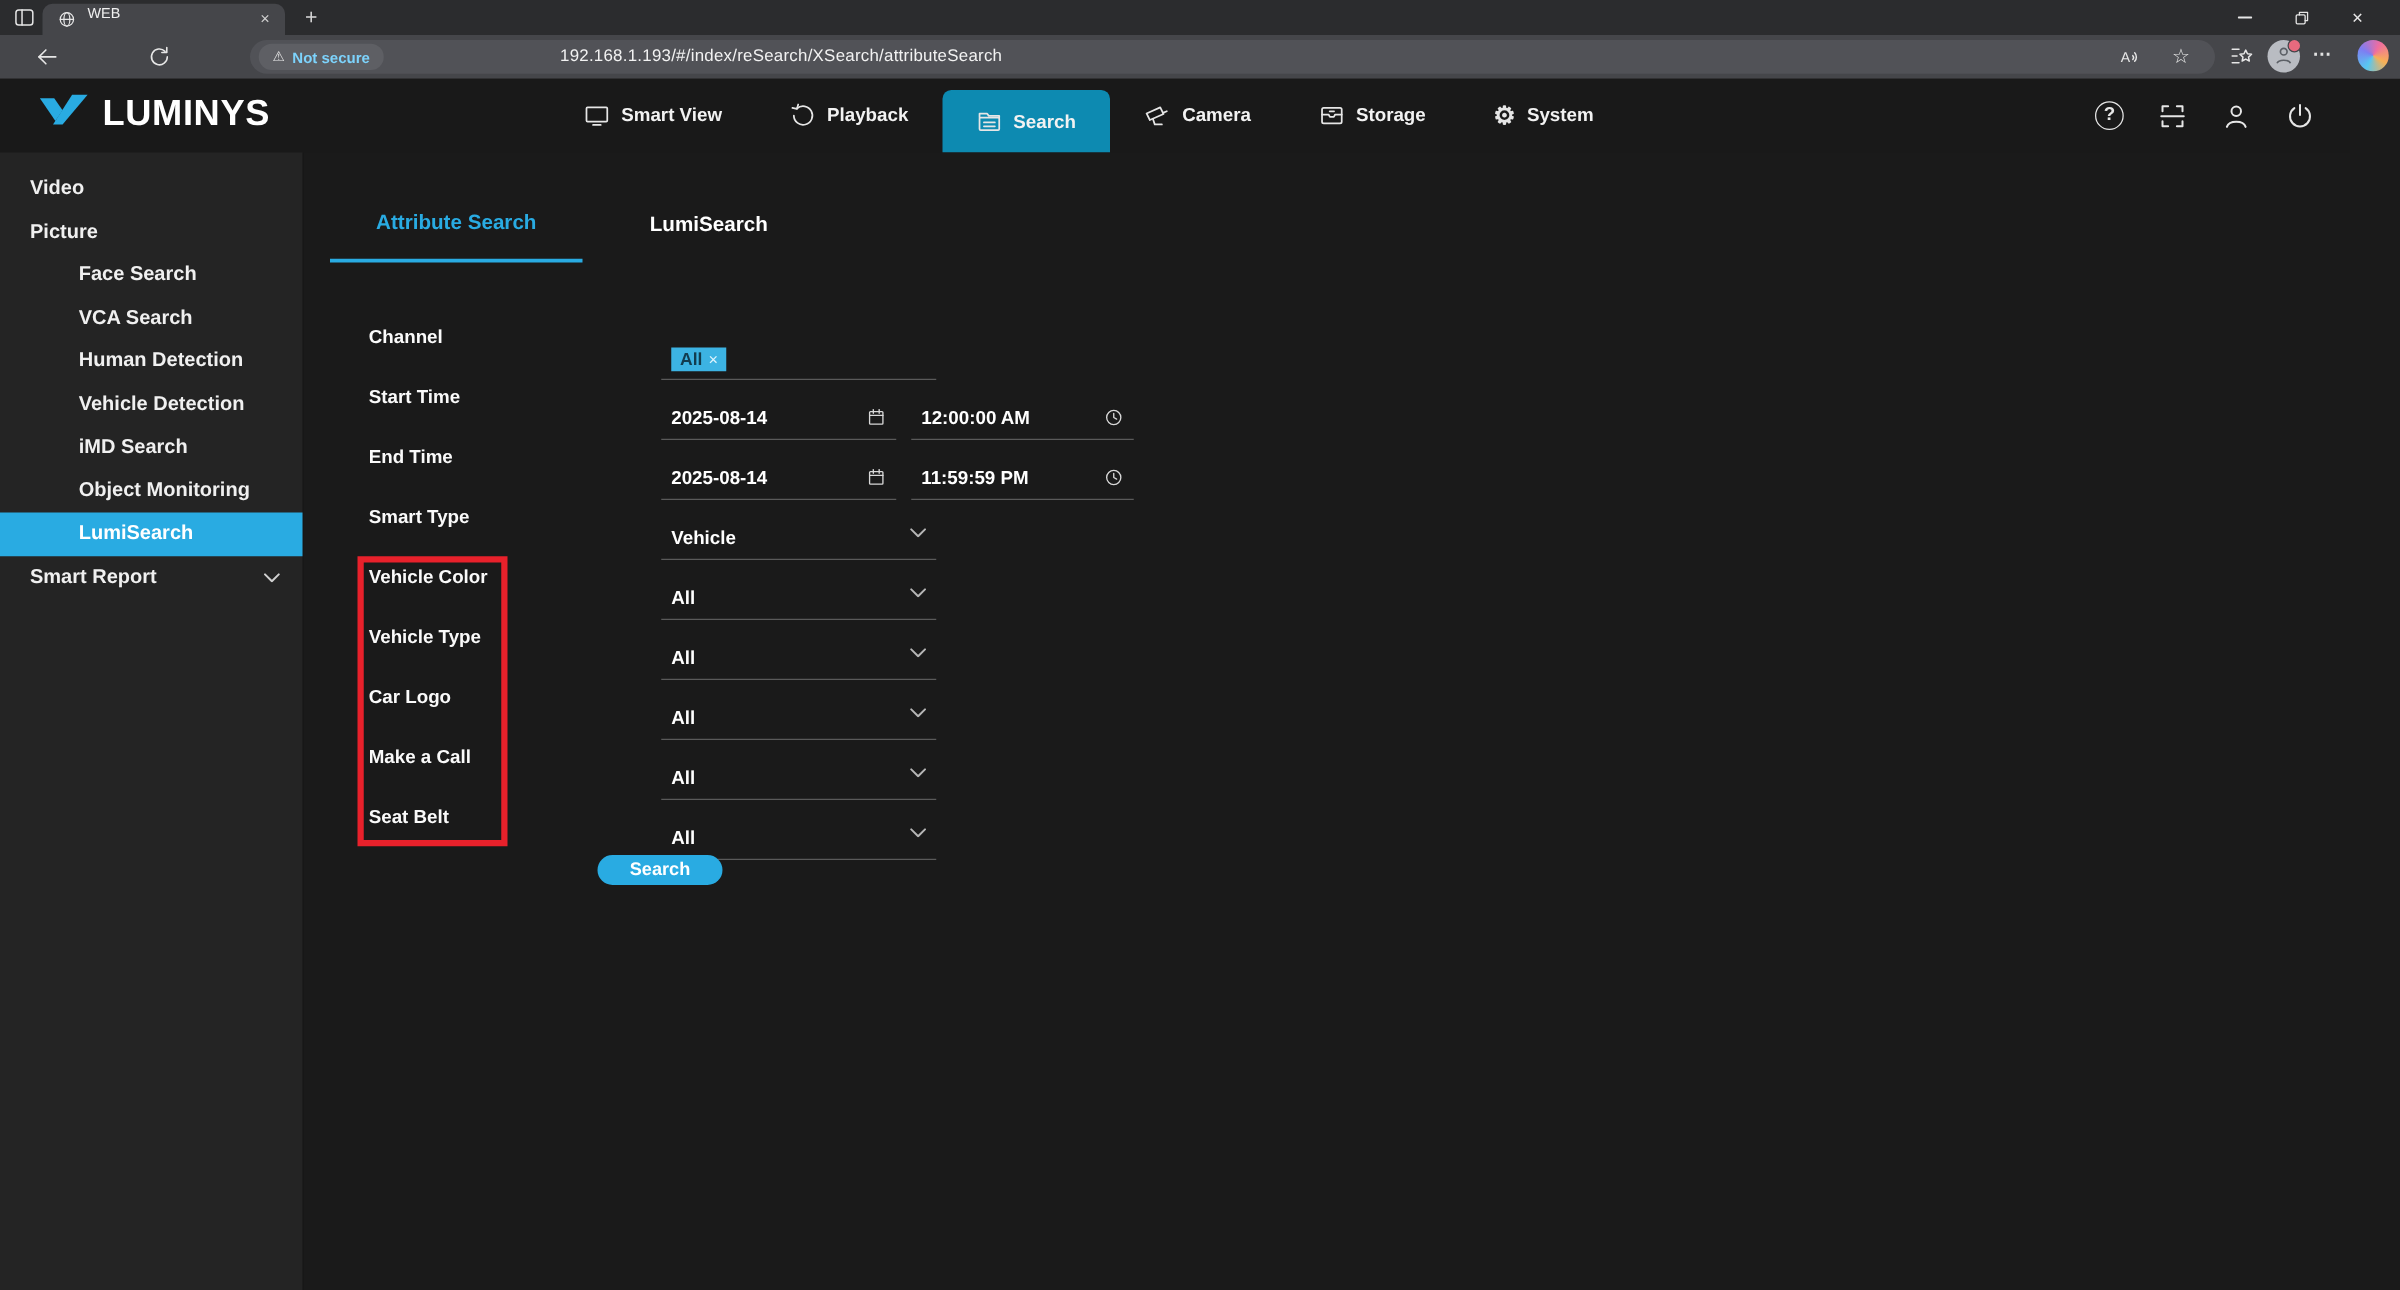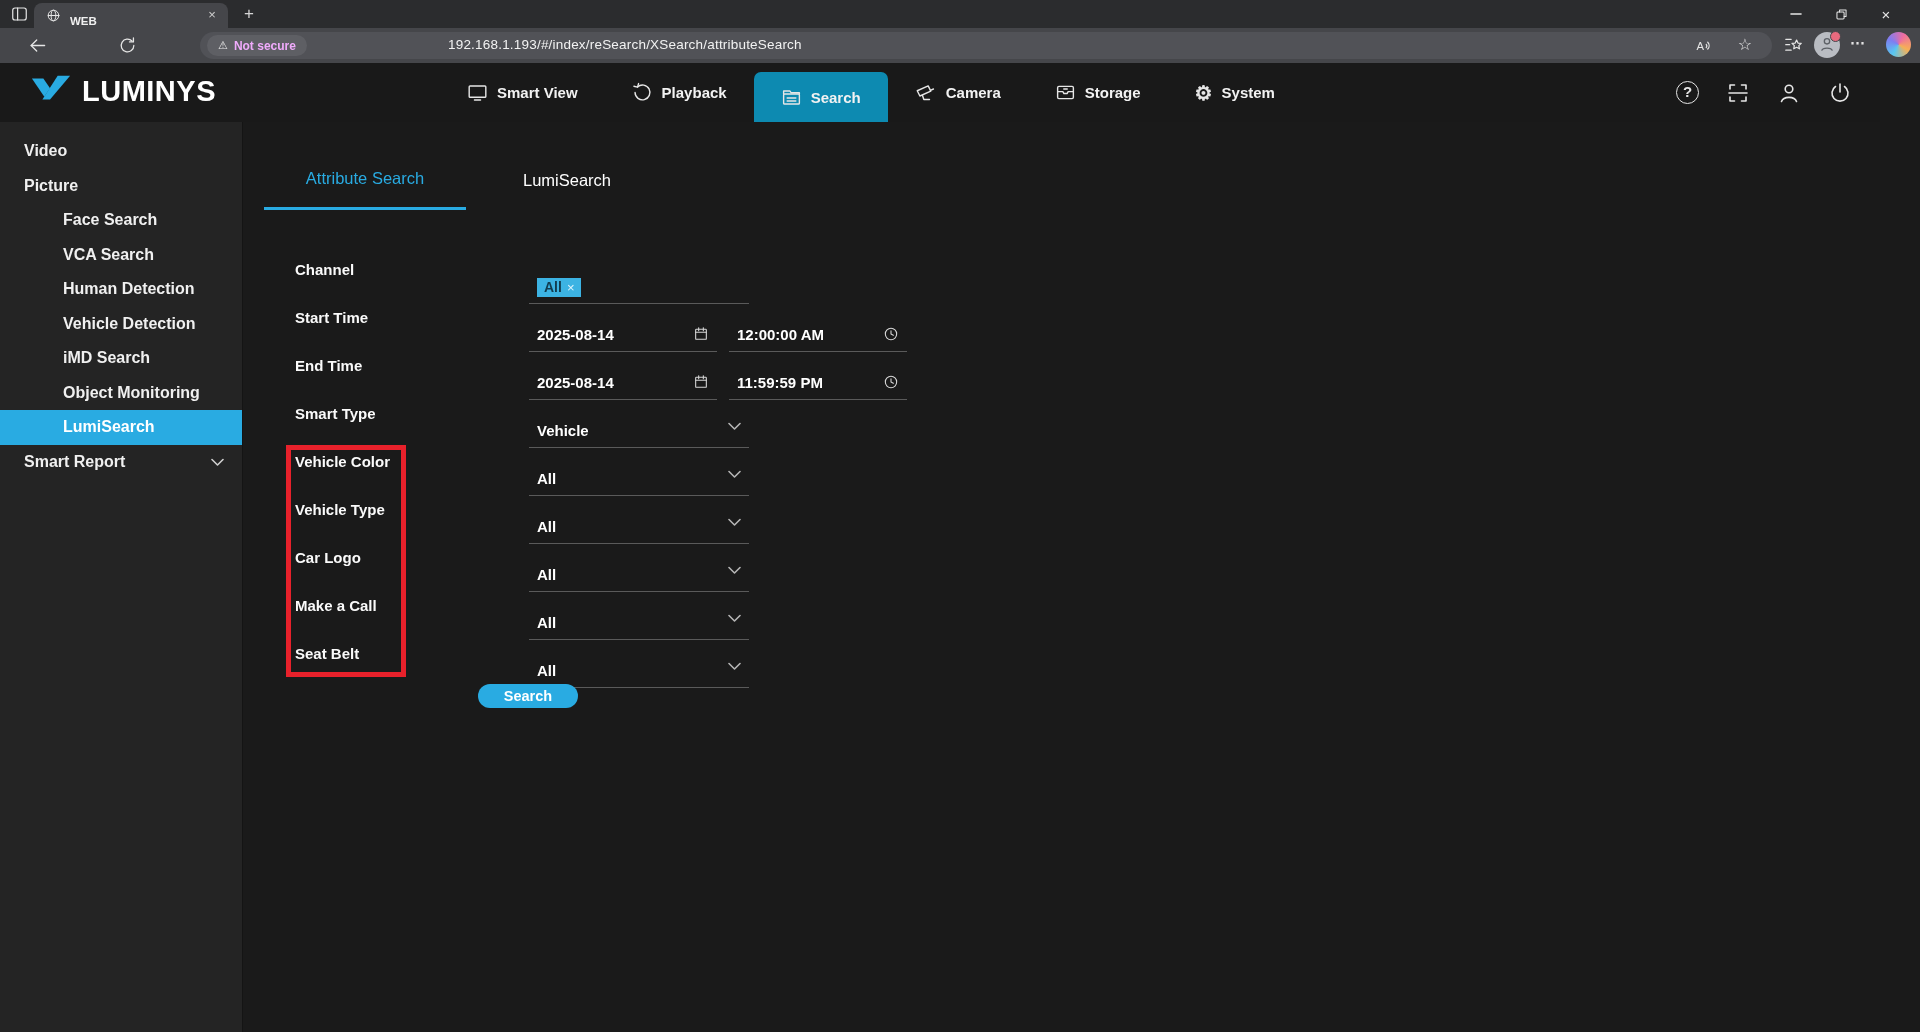--- a/index.html
+++ b/index.html
@@ -7,37 +7,37 @@
               font-family:"Liberation Sans", sans-serif; }
   svg { display:block; }
   .stroke { fill:none; stroke:#e6e6e6; stroke-width:1.6; stroke-linecap:round; stroke-linejoin:round; }
 
   
   #tabstrip { position:absolute; left:0; top:0; width:1920px; height:28px; background:#2b2c2e; }
   #workspaces-btn { position:absolute; left:10px; top:5px; }
   #browser-tab { position:absolute; left:34px; top:3px; width:194px; height:25px;
                  background:#45464a; border-radius:8px 8px 0 0; }
   #tab-globe { position:absolute; left:12px; top:5px; }
-  #tab-title { position:absolute; left:36px; top:12px; font-size:11.5px; font-weight:700; color:#f0f0f0; }
+  #tab-title { position:absolute; left:36px; top:2px; font-size:11.5px; font-weight:400; color:#f0f0f0; }
   #tab-close { position:absolute; right:8px; top:4px; width:16px; height:16px; color:#cfcfcf;
                font-size:13px; line-height:16px; text-align:center; }
   #new-tab-btn { position:absolute; left:238px; top:3px; width:22px; height:22px; color:#d6d6d6;
                  font-size:17px; line-height:22px; text-align:center; font-weight:400; }
   .win-btn { position:absolute; top:0; width:36px; height:28px; display:flex; align-items:center;
              justify-content:center; color:#e8e8e8; font-size:13px; }
 
   #toolbar { position:absolute; left:0; top:28px; width:1920px; height:35px; background:#45464a; }
   #back-btn { position:absolute; left:28px; top:8px; }
   #refresh-btn { position:absolute; left:118px; top:8px; }
   #omnibox { position:absolute; left:200px; top:4px; width:1572px; height:27px; background:#515257;
              border-radius:14px; }
   #security-badge { position:absolute; left:7px; top:3px; height:21px; padding:0 11px; background:#5e5f64;
                     border-radius:11px; display:flex; align-items:center; gap:6px; }
   #security-badge .warn { color:#e8e8e8; font-size:11px; }
-  #security-badge .lbl { color:#f0abfc; font-size:12px; font-weight:700; }
+  #security-badge .lbl { color:#7dd3fc; font-size:12px; font-weight:700; }
   #url-text { position:absolute; left:248px; top:5px; font-size:13.5px; color:#f2f2f2; letter-spacing:0.2px; }
   .omni-icon { position:absolute; top:5px; }
   #avatar { position:absolute; left:1814px; top:4px; width:26px; height:26px; border-radius:50%;
             background:#b9bcc2; overflow:visible; }
   #avatar::after { content:""; position:absolute; right:-1px; top:-1px; width:9px; height:9px;
                    border-radius:50%; background:#e86a7e; border:1.5px solid #45464a; }
   #avatar svg { margin:4px auto 0; }
   #more-btn { position:absolute; left:1850px; top:6px; color:#e2e2e2; font-size:15px; font-weight:700;
               letter-spacing:1px; }
   #copilot-btn { position:absolute; left:1886px; top:4px; width:25px; height:25px; border-radius:50%;
@@ -61,21 +61,21 @@
   .side-item { height:34.5px; display:flex; align-items:center; color:#f0f0f0; font-size:16px;
                font-weight:700; padding-left:24px; position:relative; }
   .side-item.sub { padding-left:63px; }
   .side-item.active { background:#29abe2; color:#ffffff; }
   .side-chev { position:absolute; right:18px; top:13px; }
 
   
   #main { position:absolute; left:244px; top:122px; width:1676px; height:910px; background:#1a1a1a; }
   #tabs { position:absolute; left:20px; top:28px; display:flex; }
   .tab { width:202px; height:60px; display:flex; align-items:center; justify-content:center;
-         font-size:16.5px; font-weight:400; color:#ffffff; }
+         font-size:16.5px; font-weight:700; color:#ffffff; }
   .tab.active { color:#29abe2; border-bottom:3px solid #29abe2; }
 
   .row { position:absolute; left:51px; height:26px; display:flex; align-items:center; }
   .row .label { width:183px; font-size:15px; font-weight:600; color:#fafafa; }
   .field { position:absolute; left:234px; width:220px; height:26px; border-bottom:1px solid #5a5a5a;
            display:flex; align-items:flex-start; padding:0 8px;margin-top:44px; }
   .field .value { font-size:15px; font-weight:700; color:#ffffff; }
   .field .trail { margin-left:auto; }
   .field.date { width:188px; }
   .field.time { left:434px; width:178px; }

